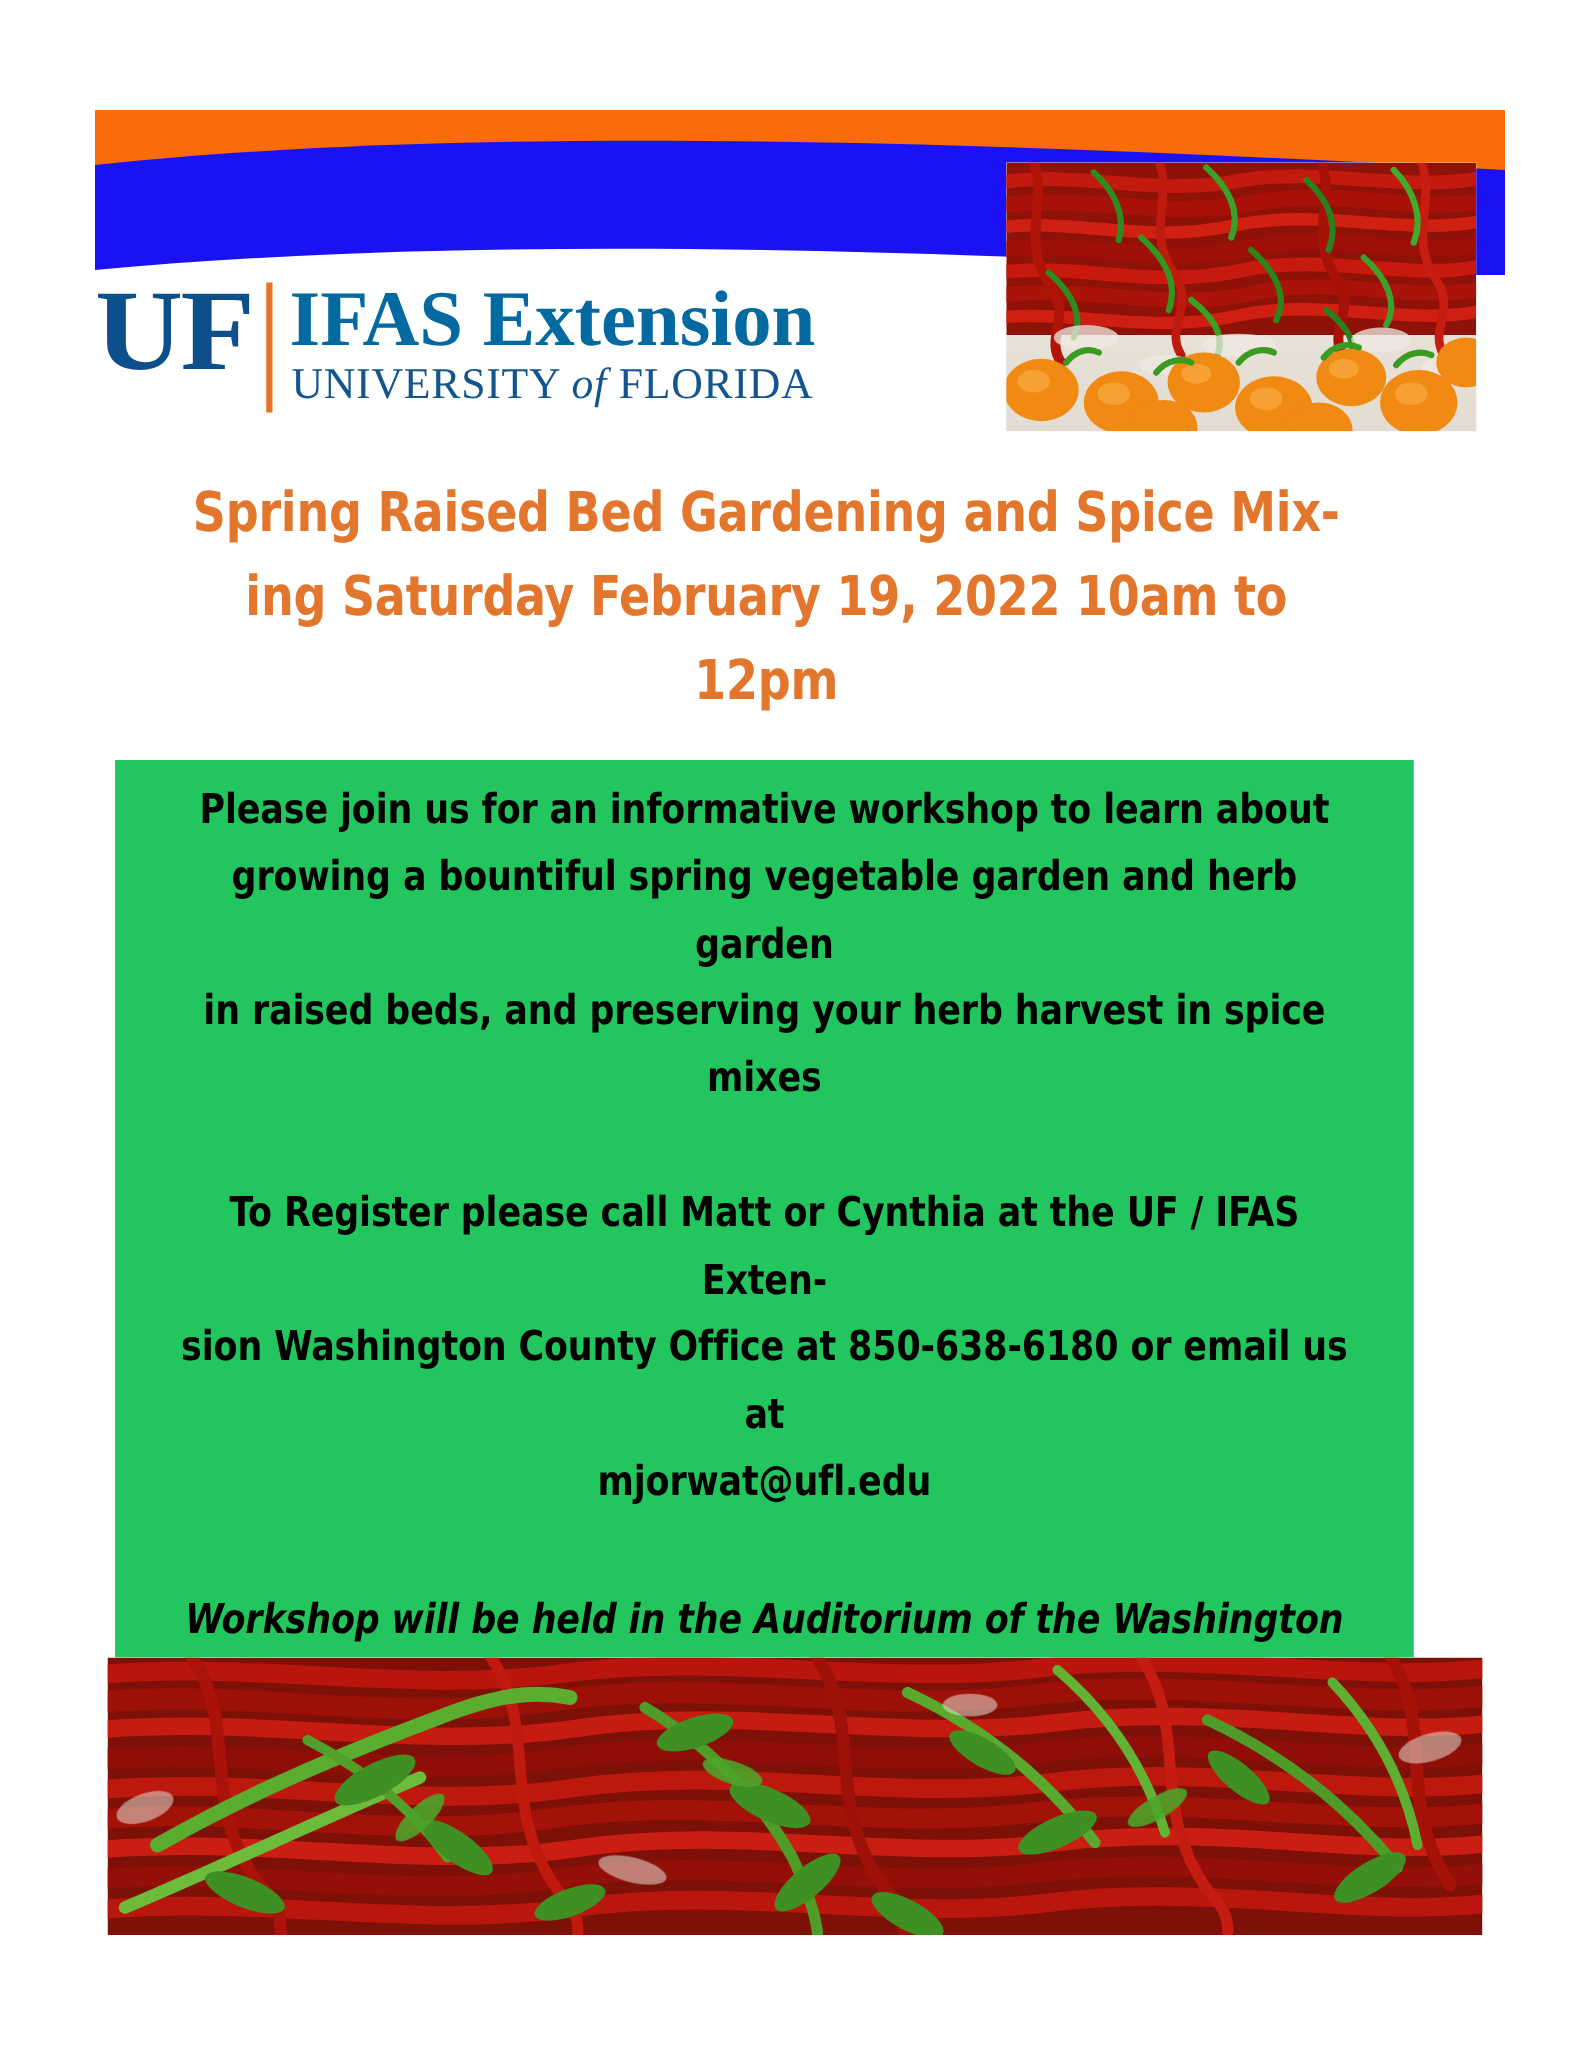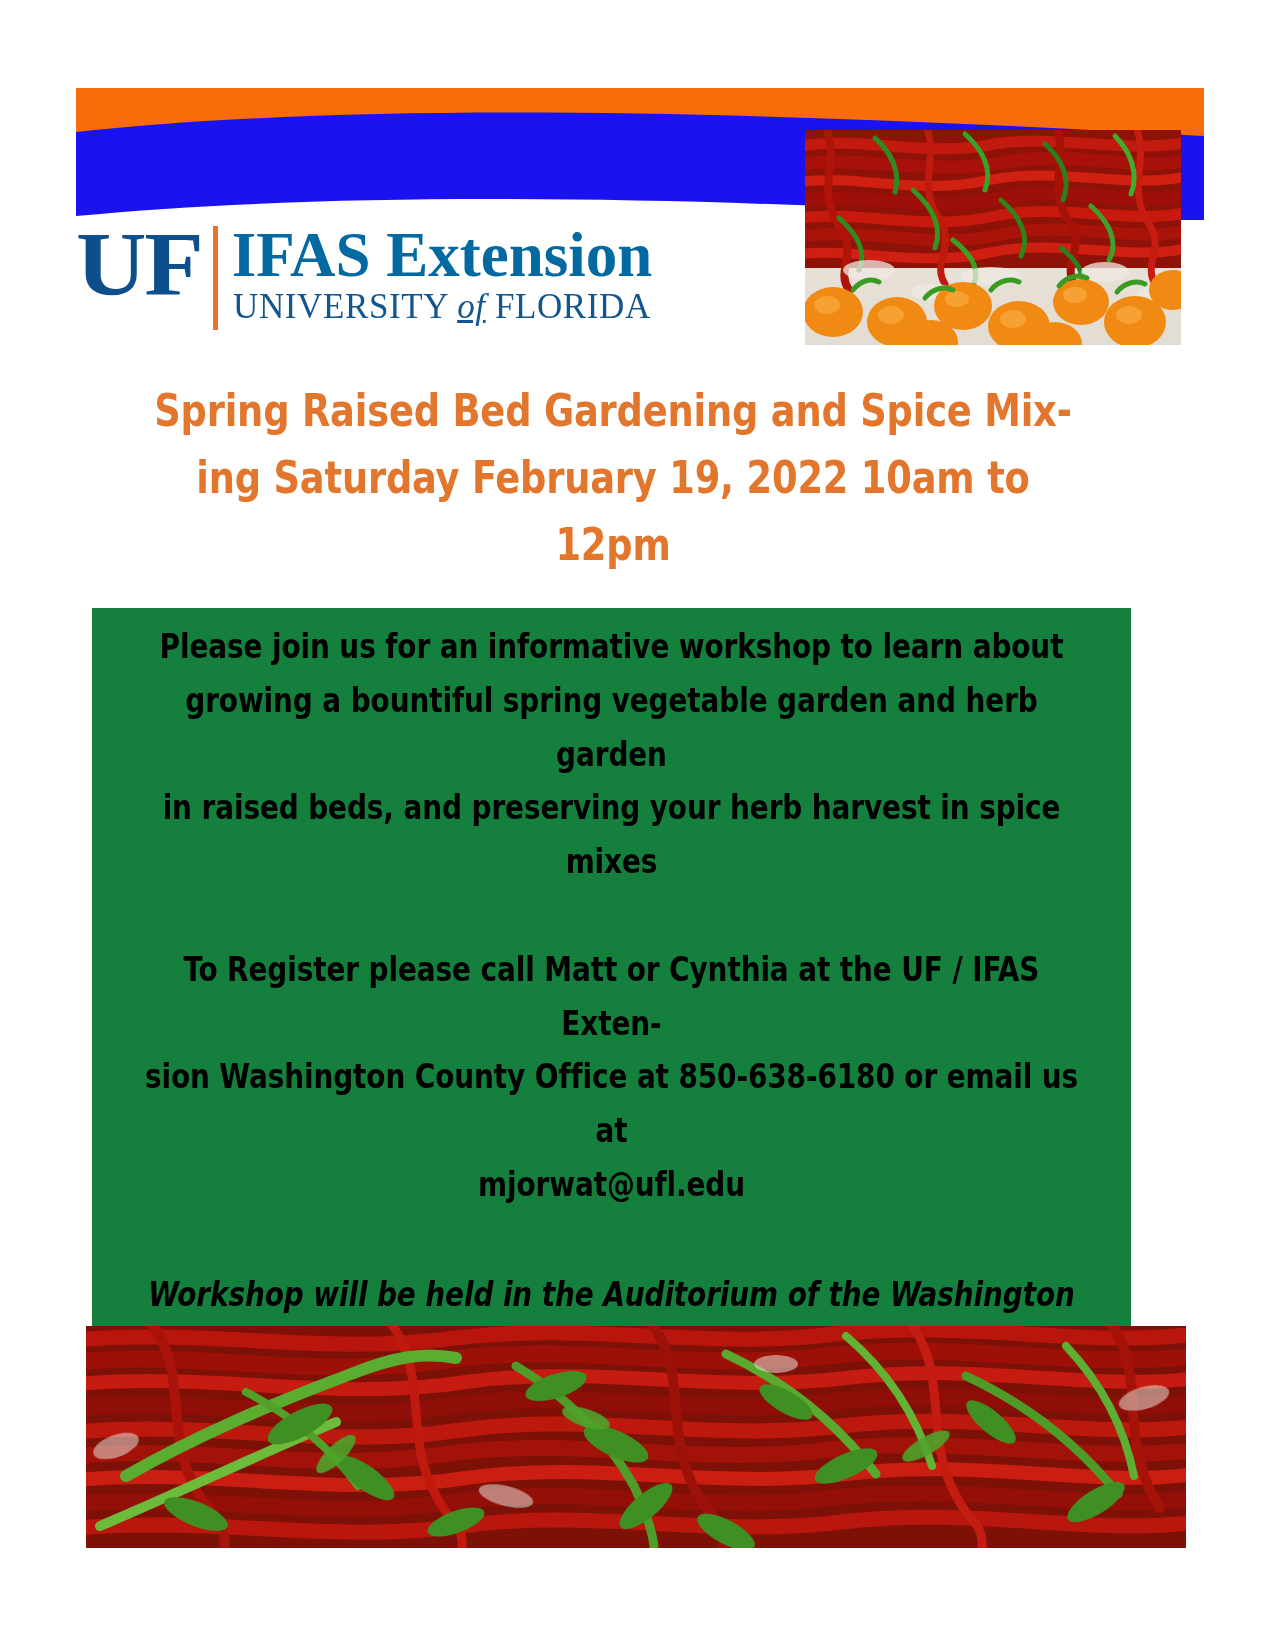--- a/index.html
+++ b/index.html
@@ -79,21 +79,20 @@
     font-size: 35px;
     line-height: 1.05;
     color: #12558f;
     white-space: nowrap;
     letter-spacing: 0.6px;
     margin-top: 2px;
   }
   .uf-univ-line .of {
     font-style: italic;
     font-weight: normal;
-    text-decoration: underline;
   }
 
   
   #pepper-photo-top {
     position: absolute;
     left: 805px;
     top: 130px;
     width: 376px;
     height: 215px;
     overflow: hidden;
@@ -117,21 +116,21 @@
     transform-origin: center top;
   }
 
   
   #content-box {
     position: absolute;
     left: 92px;
     top: 608px;
     width: 1039px;
     height: 718px;
-    background: #15803d;
+    background: #22c55e;
     box-sizing: border-box;
     padding: 12px 14px 8px 14px;
   }
   .body-para {
     text-align: center;
     color: #000000;
     font-family: "DejaVu Sans Condensed", "Liberation Sans Narrow", "Liberation Sans", sans-serif;
     font-weight: bold;
     font-size: 33px;
     line-height: 1.63;

